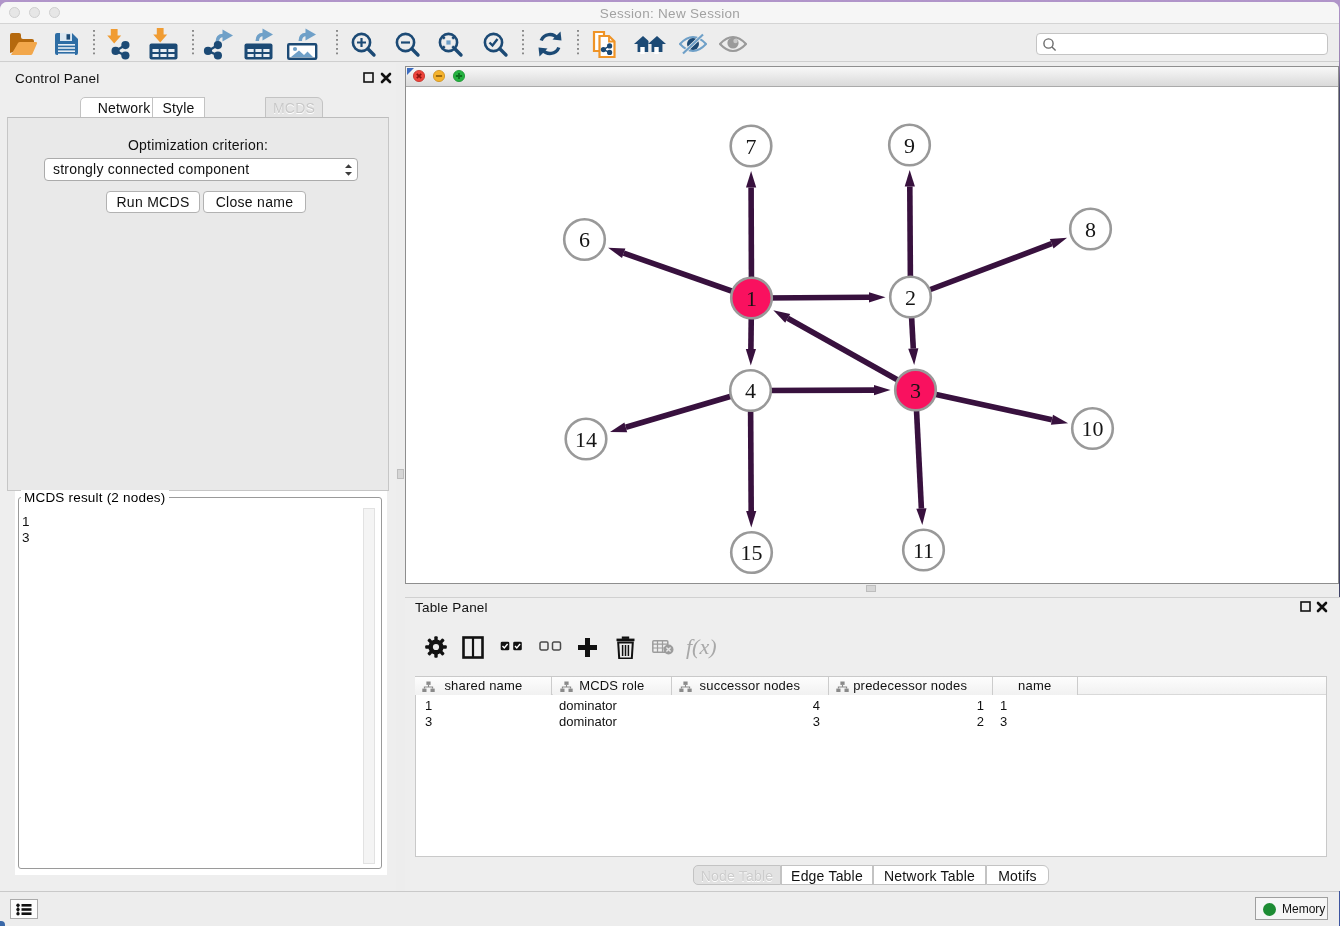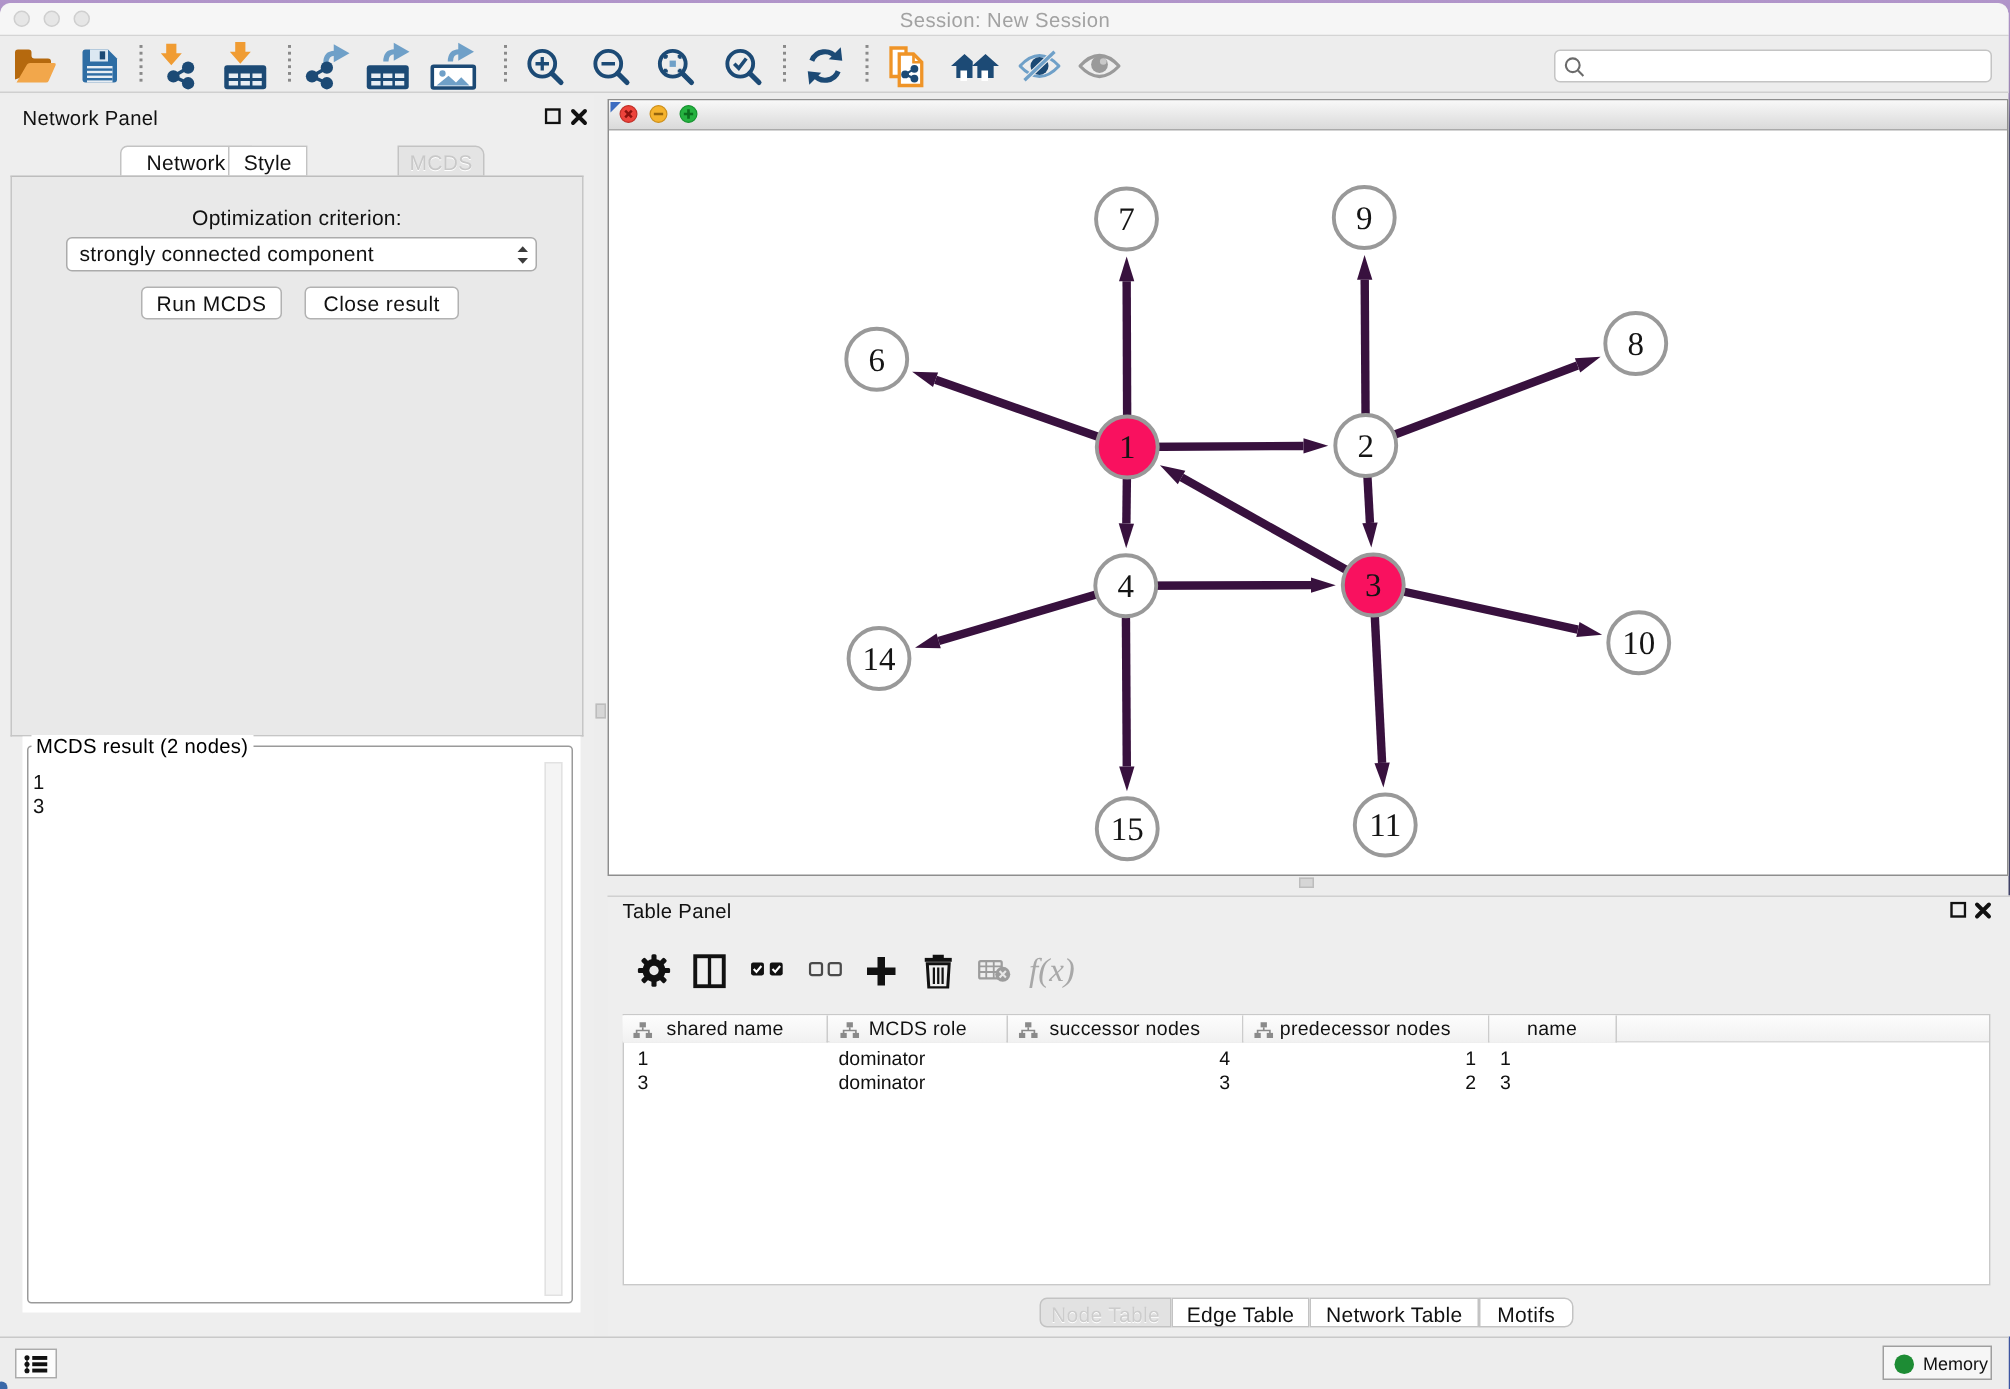--- a/index.html
+++ b/index.html
@@ -178,42 +178,42 @@
     <line x1="4" y1="20.5" x2="24" y2="1.5" stroke="#ededed" stroke-width="3.6"></line>
     <line x1="4" y1="20.5" x2="24" y2="1.5" stroke="#6fa0c8" stroke-width="2.2"></line>
   </svg>
 <svg class="abs" style="left:719px;top:33px;" width="28" height="22" viewBox="0 0 28 22">
     <path d="M1 11 Q14 -3 27 11 Q14 25 1 11 Z" fill="none" stroke="#9a9a9a" stroke-width="2.2"></path>
     <circle cx="14" cy="10" r="5.6" fill="#9a9a9a"></circle>
     <circle cx="16.5" cy="8" r="2.2" fill="#c9c9c9"></circle>
   </svg>
 
 <div class="abs" id="cpanel"></div>
-<div class="abs" id="cp-title">Network Panel</div>
+<div class="abs" id="cp-title">Control Panel</div>
 <svg class="abs hdr-ico" style="left:363px;" width="11" height="11">
     <rect x="1" y="1" width="9" height="9" fill="none" stroke="#111" stroke-width="1.6"></rect>
   </svg>
 <svg class="abs hdr-ico" style="left:380px;" width="12" height="12" viewBox="0 0 12 12">
     <path d="M2 2 L10 10 M10 2 L2 10" stroke="#111" stroke-width="2.6" stroke-linecap="round"></path>
   </svg>
 <div class="tabs1">
   <div class="tab" style="left:80px;width:88px;border-radius:5px 0 0 0;">Network</div>
   <div class="tab" style="left:152px;width:53px;">Style</div>
   <div class="tab" style="left:205px;width:60px;margin-top:25px;">Select</div>
   <div class="tab" style="left:265px;width:58px;background:#e4e4e4;border-radius:0 6px 0 0;color:#c8c8c8;text-shadow:0 1px 0 #fff;">MCDS</div>
 </div>
 <div class="abs" id="cp-inner"></div>
 <div class="abs" id="opt-label">Optimization criterion:</div>
 <div class="abs" id="combo">strongly connected component</div>
 <svg class="abs" style="left:343px;top:163px;" width="11" height="14" viewBox="0 0 11 14">
     <path d="M2 5 L5.5 1.2 L9 5 Z" fill="#3c3c3c"></path>
     <path d="M2 9 L5.5 12.8 L9 9 Z" fill="#3c3c3c"></path>
   </svg>
-<div class="btn" style="left:94px;width:94px;">Run MCDS</div>
-<div class="btn" style="left:203px;width:103px;">Close result</div>
+<div class="btn" style="left:106px;width:94px;">Run MCDS</div>
+<div class="btn" style="left:203px;width:103px;">Close name</div>
 <div class="abs" id="results"></div>
 <div class="abs" id="fieldset"></div>
 <div class="abs" id="legend">MCDS result (2 nodes)</div>
 <div class="abs" id="vscroll"></div>
 <div class="abs" id="r1">1</div>
 <div class="abs" id="r3">3</div>
 <div class="abs" id="vsplit-grip"></div>
 
 <div class="abs" id="netwin"></div>
 <div class="abs" style="left:405.5px;top:66.5px;width:932px;height:20px;">

